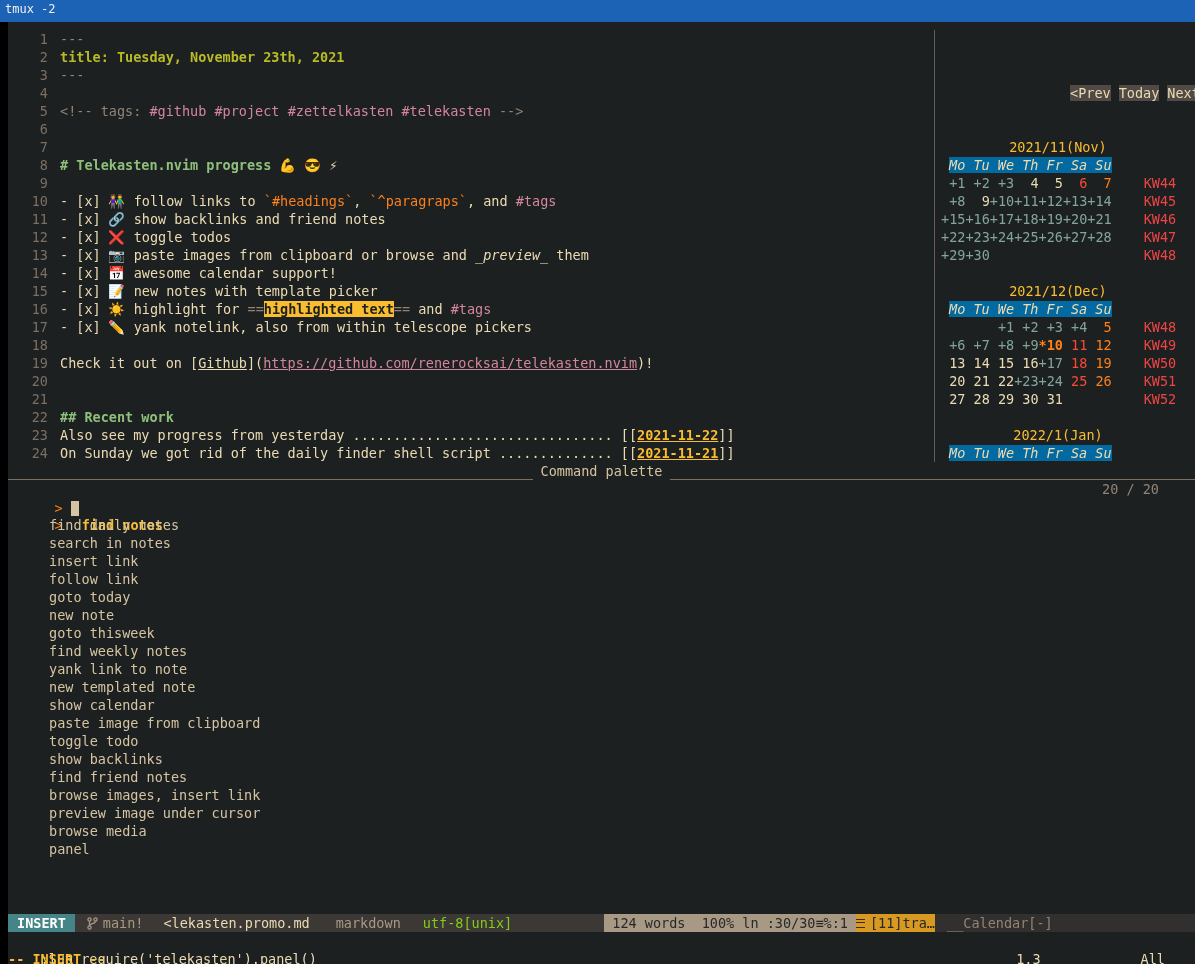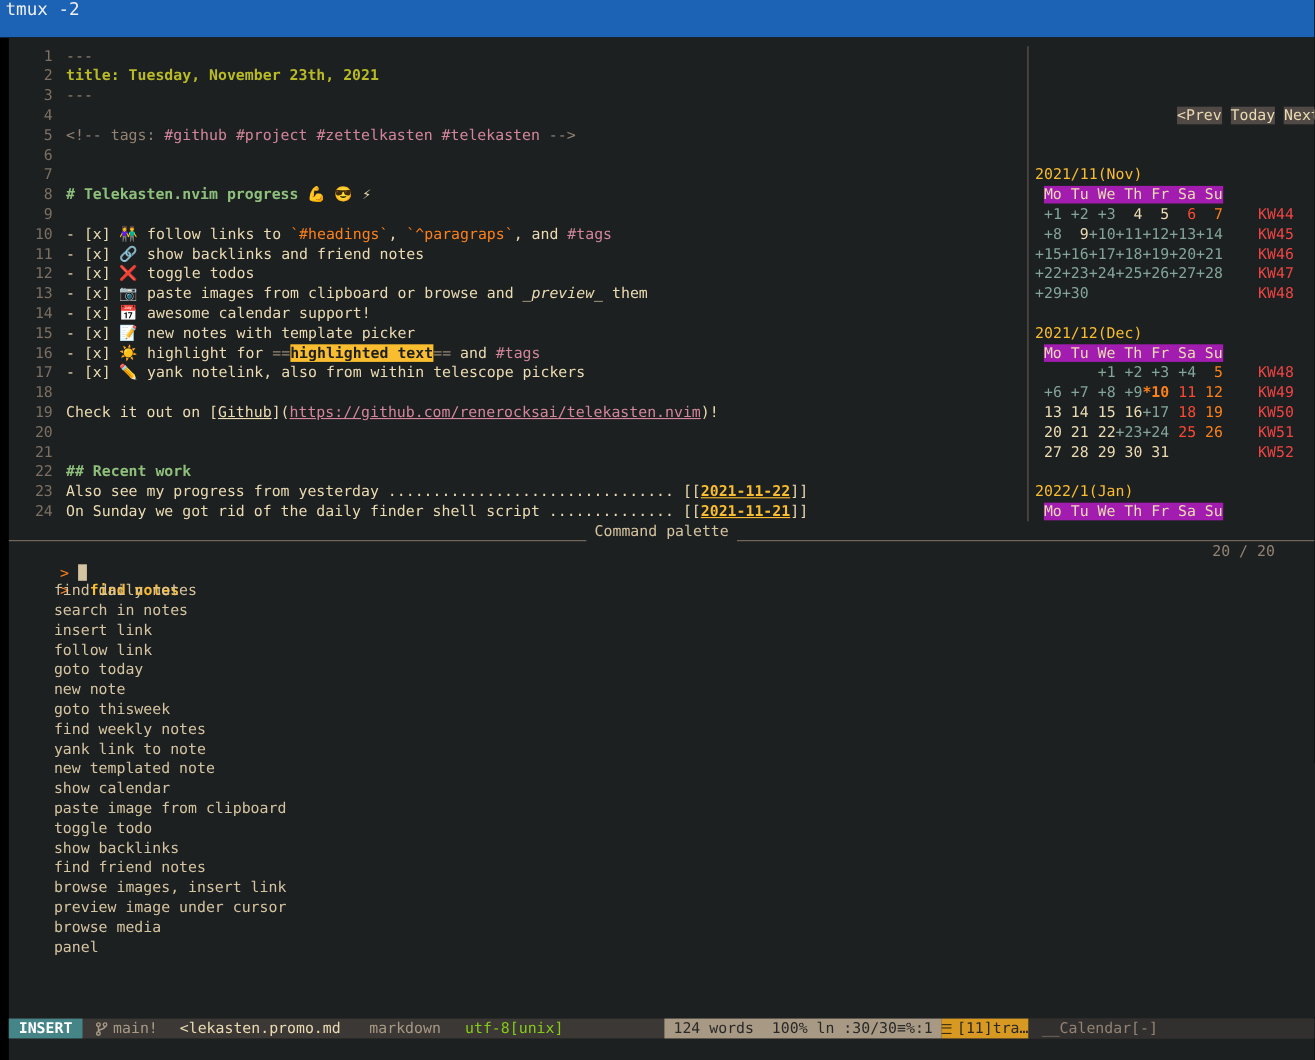--- a/index.html
+++ b/index.html
@@ -1,43 +1,43 @@
 <!DOCTYPE html>
 <html><head>
 <meta charset="utf-8">
 <style>
   html,body{margin:0;padding:0;}
   body{
     width:1195px;height:964px;overflow:hidden;background:#000;
     font-family:"DejaVu Sans Mono","Liberation Mono",monospace;
     font-size:13.5px;line-height:18px;color:#ebdbb2;
   }
-  .titlebar{height:34px;background:#1c62b5;color:#efefef;font-size:16px;line-height:18px;padding-left:5px;}
+  .titlebar{height:22px;background:#1c62b5;color:#efefef;font-size:12px;line-height:18px;padding-left:5px;}
   .screen{height:946px;margin-left:8px;background:#1d2021;box-sizing:border-box;padding-top:8px;
           display:flex;flex-direction:column;}
   
   .main-row{display:flex;height:432px;flex:none;}
   .editor{width:926px;flex:none;overflow:hidden;}
   .eline{display:flex;height:18px;white-space:pre;}
   .ln{width:40px;flex:none;text-align:right;padding-right:12px;color:#7c6f64;}
   .etext{white-space:pre;}
   
   .fg{color:#ebdbb2}.gray{color:#928374}.green{color:#b8bb26}.aqua{color:#8ec07c}
   .yellow{color:#fabd2f}.orange{color:#fe8019}.red{color:#fb4934}.blue{color:#83a598}
   .purple{color:#d3869b}.bold{font-weight:bold}.und{text-decoration:underline}.ital{font-style:italic}
   .hl{background:#fabd2f;color:#1d2021;font-weight:bold}
   
   .calpane{flex:1;border-left:1px solid #665c54;padding-left:6px;box-sizing:border-box;overflow:hidden;white-space:pre;}
   .cal-nav{height:18px;margin-left:64px;}
   .cal-btn{background:#504945;color:#ebdbb2;margin-right:8px;cursor:default;}
   .cal-btn:last-child{margin-right:0;}
   .cal-blank{height:18px;}
-  .cal-title{height:18px;width:234px;color:#fabd2f;}
+  .cal-title{height:18px;width:234px;text-align:center;color:#fabd2f;}
   .cal-head{height:18px;}
-  .cal-head-inner{margin-left:8px;background:#a21caf;color:#ebdbb2;}
+  .cal-head-inner{margin-left:8px;background:#0369a1;color:#ebdbb2;font-style:italic;}
   .cal-row{height:18px;display:flex;}
   .cal-cell{white-space:pre;}
   .kw{color:#ef4444;margin-left:32px;}
   
   .divider{height:18px;flex:none;display:flex;align-items:flex-end;color:#d5c4a1;}
   .dline{flex:1;border-top:1px solid #7c6f64;height:0;}
   .dlabel{padding:0 8px;}
   
   .prow{height:18px;flex:none;position:relative;padding-left:14px;white-space:pre;}
   .caret{color:#fe8019;}

